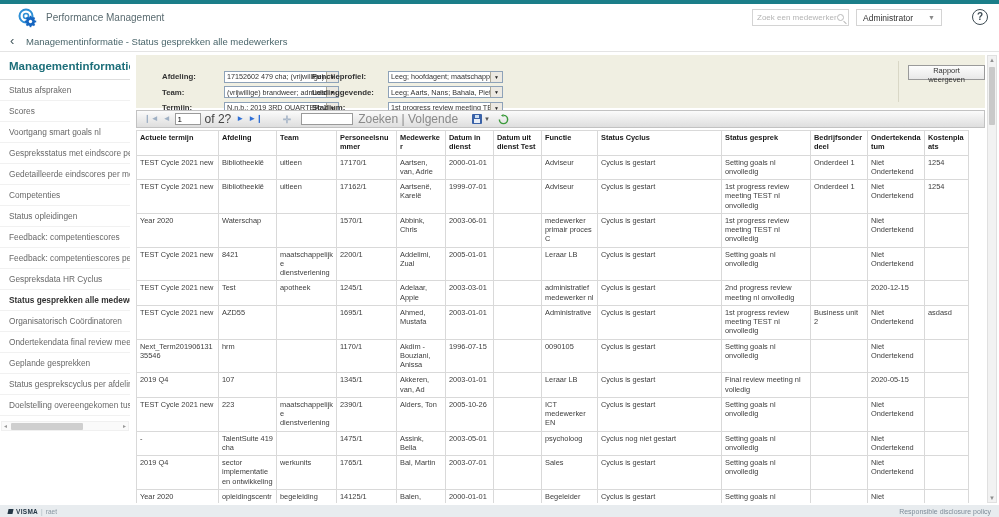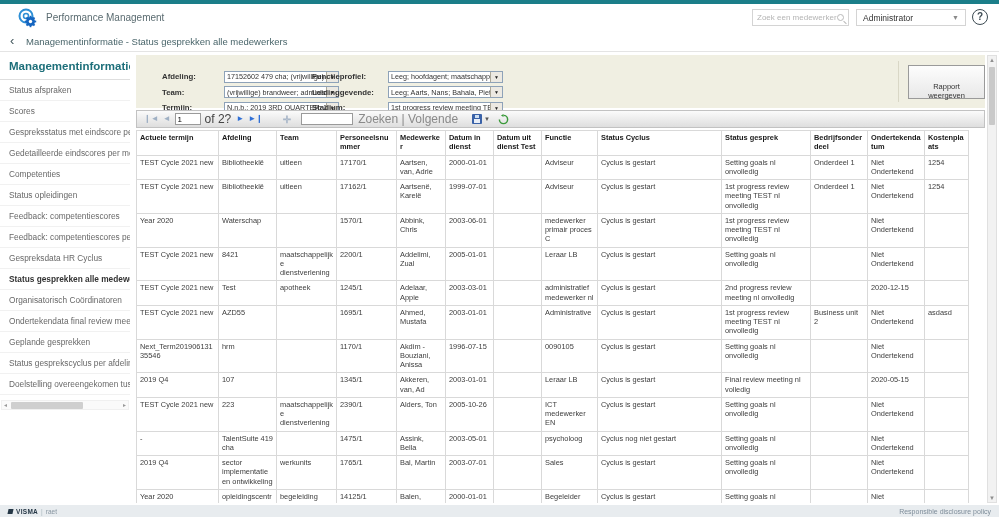--- a/index.html
+++ b/index.html
@@ -10,21 +10,21 @@
 
   
   .header { position:absolute; top:4px; left:0; width:999px; height:27px; background:#fff; }
   .logo { position:absolute; left:16px; top:3px; width:22px; height:22px; }
   .app-title { position:absolute; left:46px; top:8px; font-size:10px; color:#5a6b70; }
   .search-box { position:absolute; left:752px; top:5px; width:97px; height:17px; border:1px solid #d4d4d4; display:flex; align-items:center; padding:0 4px; background:#fff; }
   .search-box input { border:none; outline:none; flex:1; font-size:8px; color:#444; font-family:"Liberation Sans",sans-serif; width:70px; }
   .search-box input::placeholder { color:#b4b4b4; }
   .mag { width:7px; height:7px; border:1px solid #b9b9b9; border-radius:50%; position:relative; flex:none; }
   .mag::after { content:""; position:absolute; width:4px; height:1px; background:#b9b9b9; transform:rotate(45deg); left:5px; top:7px; }
-  .role-select { position:absolute; left:856px; top:5px; width:110px; height:17px; border:1px solid #d4d4d4; font-size:8.5px; color:#333; display:flex; align-items:center; justify-content:space-between; padding:0 6px; background:#fff; }
+  .role-select { position:absolute; left:856px; top:5px; width:86px; height:17px; border:1px solid #d4d4d4; font-size:8.5px; color:#333; display:flex; align-items:center; justify-content:space-between; padding:0 6px; background:#fff; }
   .role-caret { color:#8a8a8a; font-size:7px; }
   .help-btn { position:absolute; left:972px; top:5px; width:16px; height:16px; border:1.6px solid #3c4a52; border-radius:50%; font-size:10px; font-weight:bold; color:#3c4a52; text-align:center; line-height:13px; }
 
   
   .breadcrumb { position:absolute; top:31px; left:0; width:999px; height:21px; border-bottom:1px solid #e4e4e4; background:#fff; }
   .back-chev { position:absolute; left:10px; top:2px; font-size:13px; color:#44585e; }
   .crumb-title { position:absolute; left:26px; top:5px; font-size:9.5px; color:#4a666b; }
 
   
   .sidebar { position:absolute; top:52px; left:0; width:130px; height:453px; background:#fff; }
@@ -44,21 +44,21 @@
   .filter-col { position:absolute; top:15px;margin-left:20px; }
   .filter-col.c1 { left:6px; }
   .filter-col.c2 { left:156px; }
   .f-row { display:flex; align-items:center; height:13px; margin-bottom:2.5px; }
   .f-label { font-size:7.8px; font-weight:bold; color:#333; width:62px; flex:none; }
   .filter-col.c2 .f-label { width:76px; }
   .f-select { width:115px; height:12px; background:#fff; border:1px solid #8ea2b8; display:flex; align-items:center; flex:none; }
   .f-value { flex:1; font-size:7.2px; color:#333; white-space:nowrap; overflow:hidden; padding:0 2px; }
   .f-btn { width:12px; height:10px; background:#ece9e2; border-left:1px solid #aca899; font-size:5px; color:#222; text-align:center; line-height:10px; flex:none; cursor:pointer; }
   .filters .vsep { position:absolute; left:762px; top:6px; width:1px; height:41px; background:#d9d7c6; }
-  .report-btn { position:absolute; left:772px; top:10px; height:15px; padding:16px 7px; background:linear-gradient(#fdfdfd,#e8e8e8); border:1px solid #9a9a9a; font-size:7.5px; color:#333; font-family:"Liberation Sans",sans-serif; cursor:pointer; }
+  .report-btn { position:absolute; left:772px; top:10px; height:15px; padding:0 7px; background:linear-gradient(#fdfdfd,#e8e8e8); border:1px solid #9a9a9a; font-size:7.5px; color:#333; font-family:"Liberation Sans",sans-serif; cursor:pointer; }
 
   
   .toolbar { position:absolute; top:58px; left:3px; width:849px; height:18px; background:linear-gradient(#fbfbfb,#dedede); border:1px solid #c2c2c2; display:flex; align-items:center; padding:0 5px; }
   .tb-ico { font-size:8px; margin:0 2px; line-height:16px; cursor:pointer; }
   .tb-first,.tb-prev { color:#9fb0c4; }
   .tb-next,.tb-last { color:#2f6fd6; }
   .page-input { width:26px; height:12px; border:1px solid #9a9a9a; font-size:8px; text-align:left; padding:0 2px; margin:0 4px 0 2px; font-family:"Liberation Sans",sans-serif; }
   .of-label { font-size:12px; color:#444; margin-right:3px; }
   .tb-parent { color:#a8b6c8; font-size:10px; font-weight:bold; margin:0 10px 0 18px; cursor:pointer; }
   .find-input { width:52px; height:12px; border:1px solid #9a9a9a; margin-right:5px; font-size:8px; font-family:"Liberation Sans",sans-serif; }
@@ -131,20 +131,21 @@
 <div class="breadcrumb">
   <span class="back-chev">‹</span>
   <span class="crumb-title">Managementinformatie - Status gesprekken alle medewerkers</span>
 </div>
 
 <div class="sidebar">
   <div class="side-title">Managementinformatie</div>
   <div id="sidebar-list">
       <div class="side-item">Status afspraken</div>
       <div class="side-item">Scores</div>
+      <div class="side-item">Voortgang smart goals nl</div>
       <div class="side-item">Gespreksstatus met eindscore per medew</div>
       <div class="side-item">Gedetailleerde eindscores per medewerke</div>
       <div class="side-item">Competenties</div>
       <div class="side-item">Status opleidingen</div>
       <div class="side-item">Feedback: competentiescores</div>
       <div class="side-item">Feedback: competentiescores per medew</div>
       <div class="side-item">Gespreksdata HR Cyclus</div>
       <div class="side-item active">Status gesprekken alle medewerkers</div>
       <div class="side-item">Organisatorisch Coördinatoren</div>
       <div class="side-item">Ondertekendata final review meeting nl</div>

